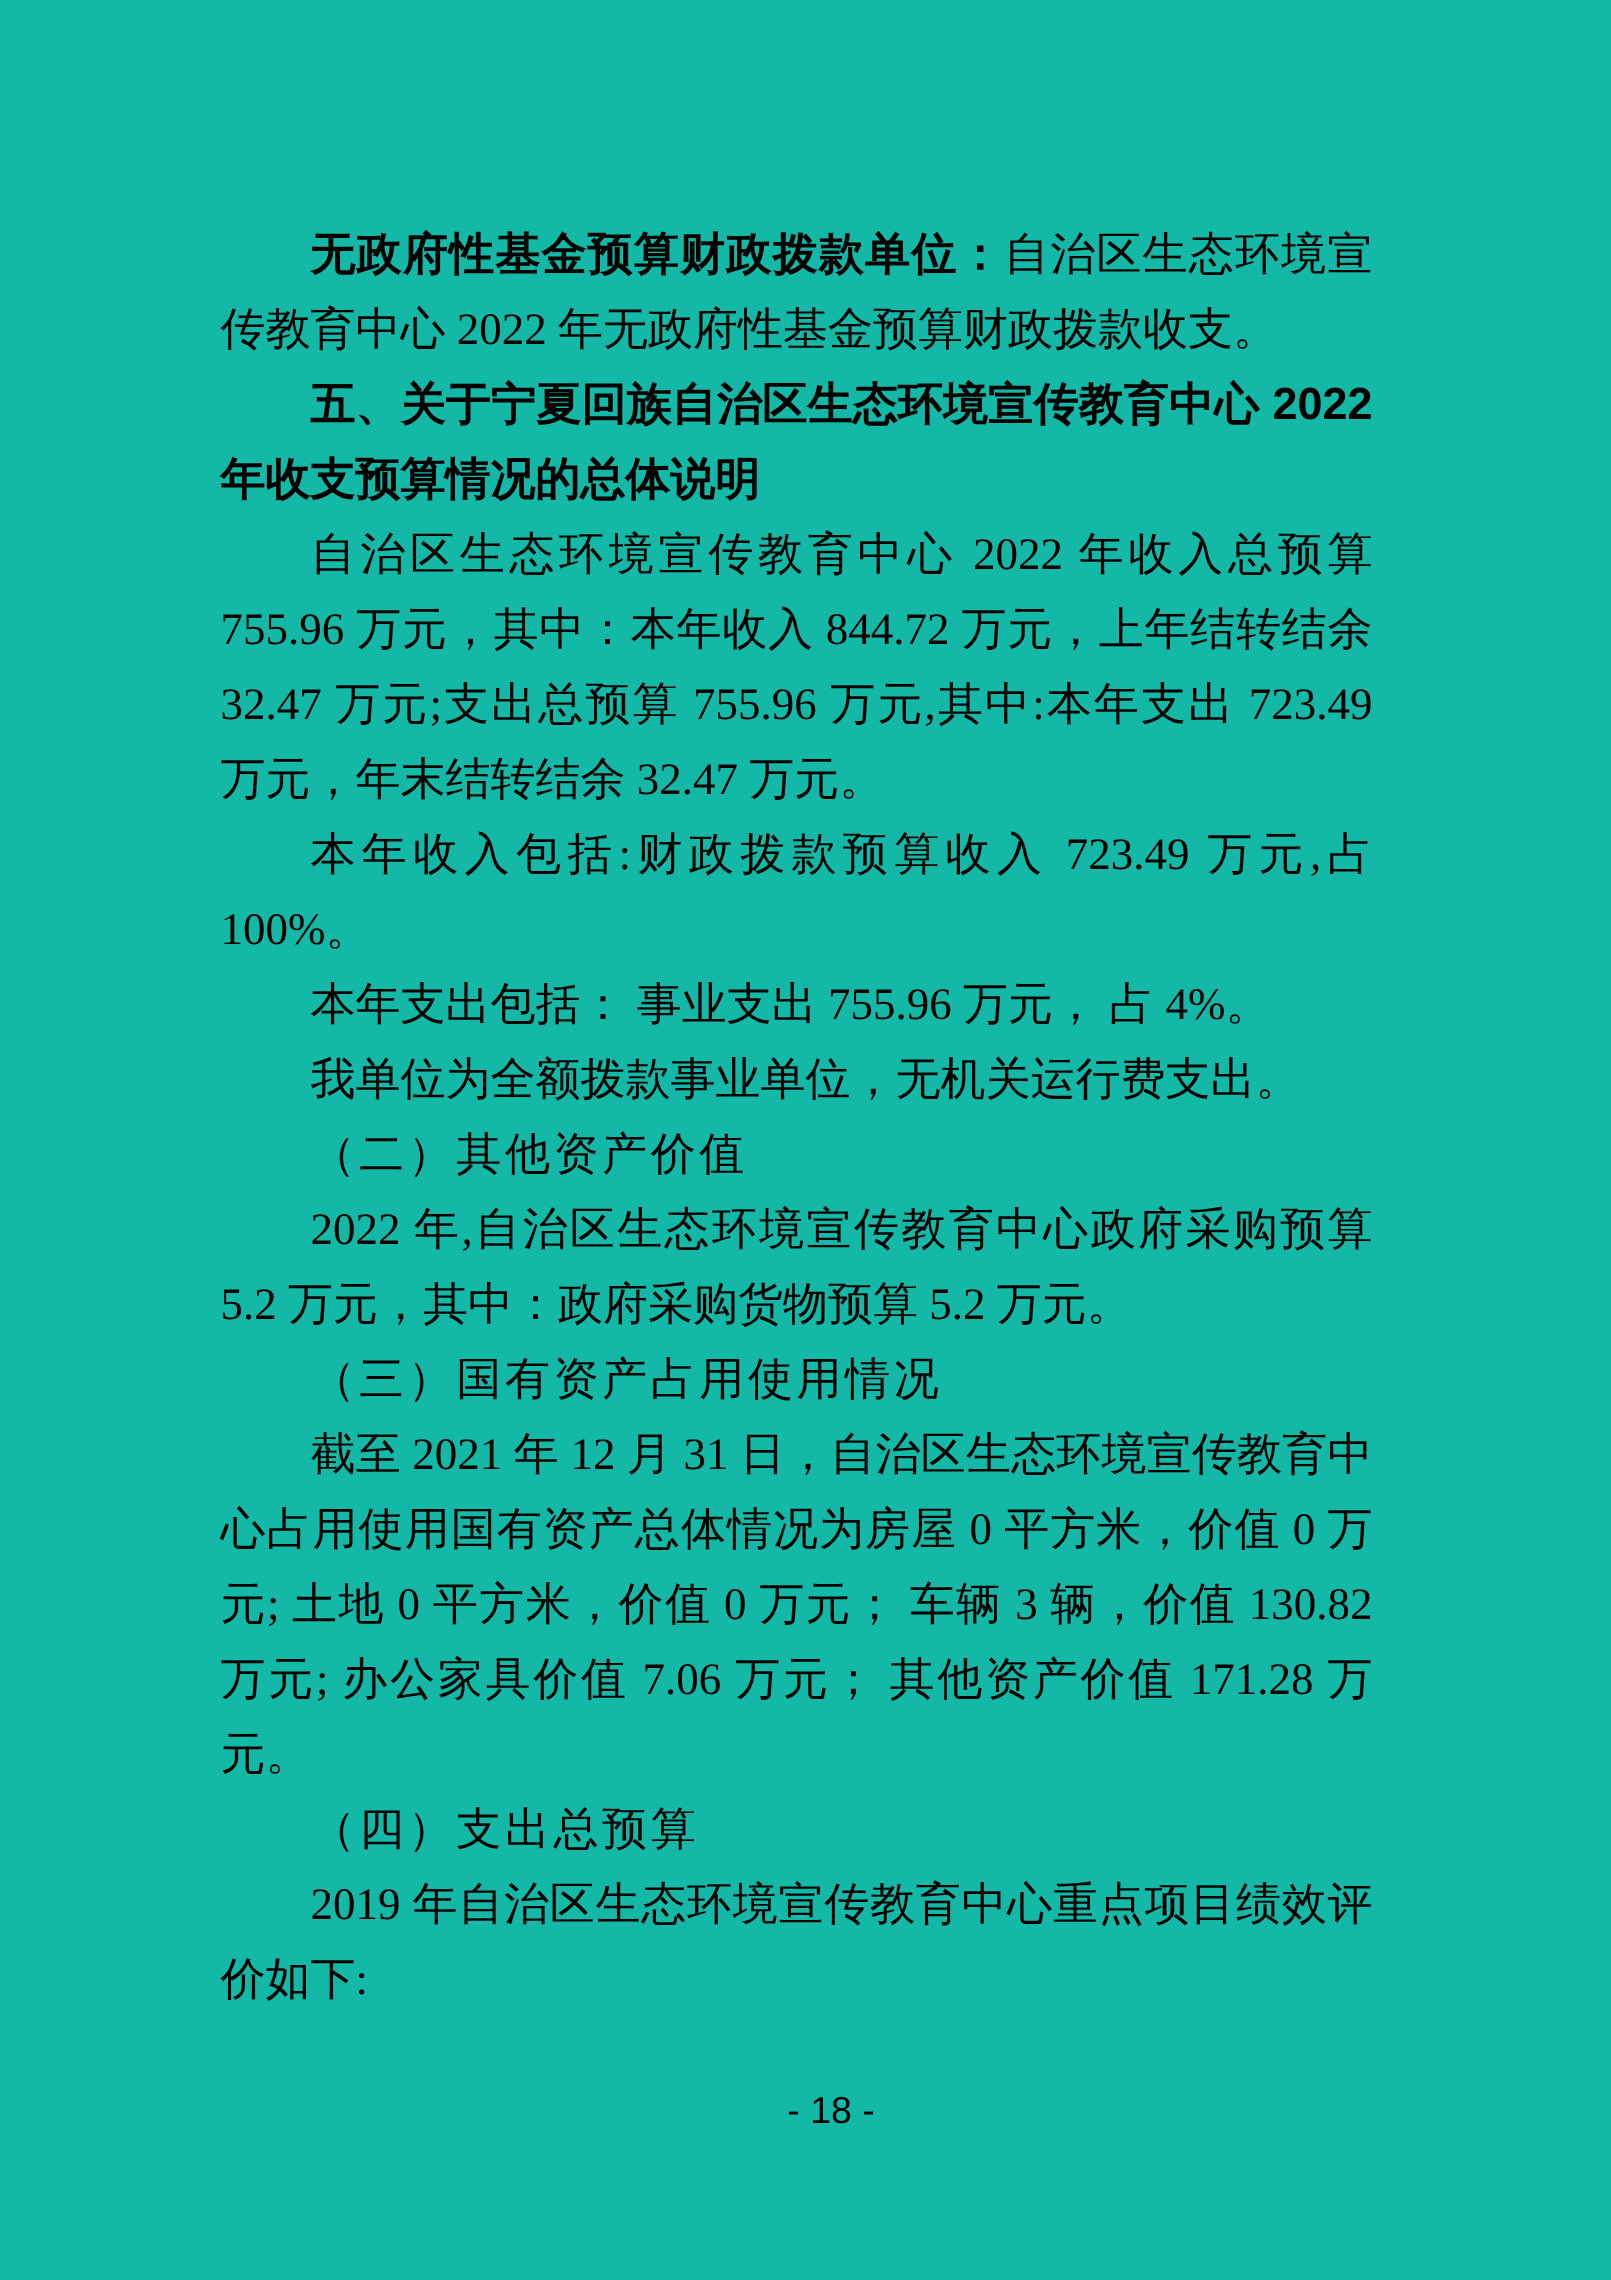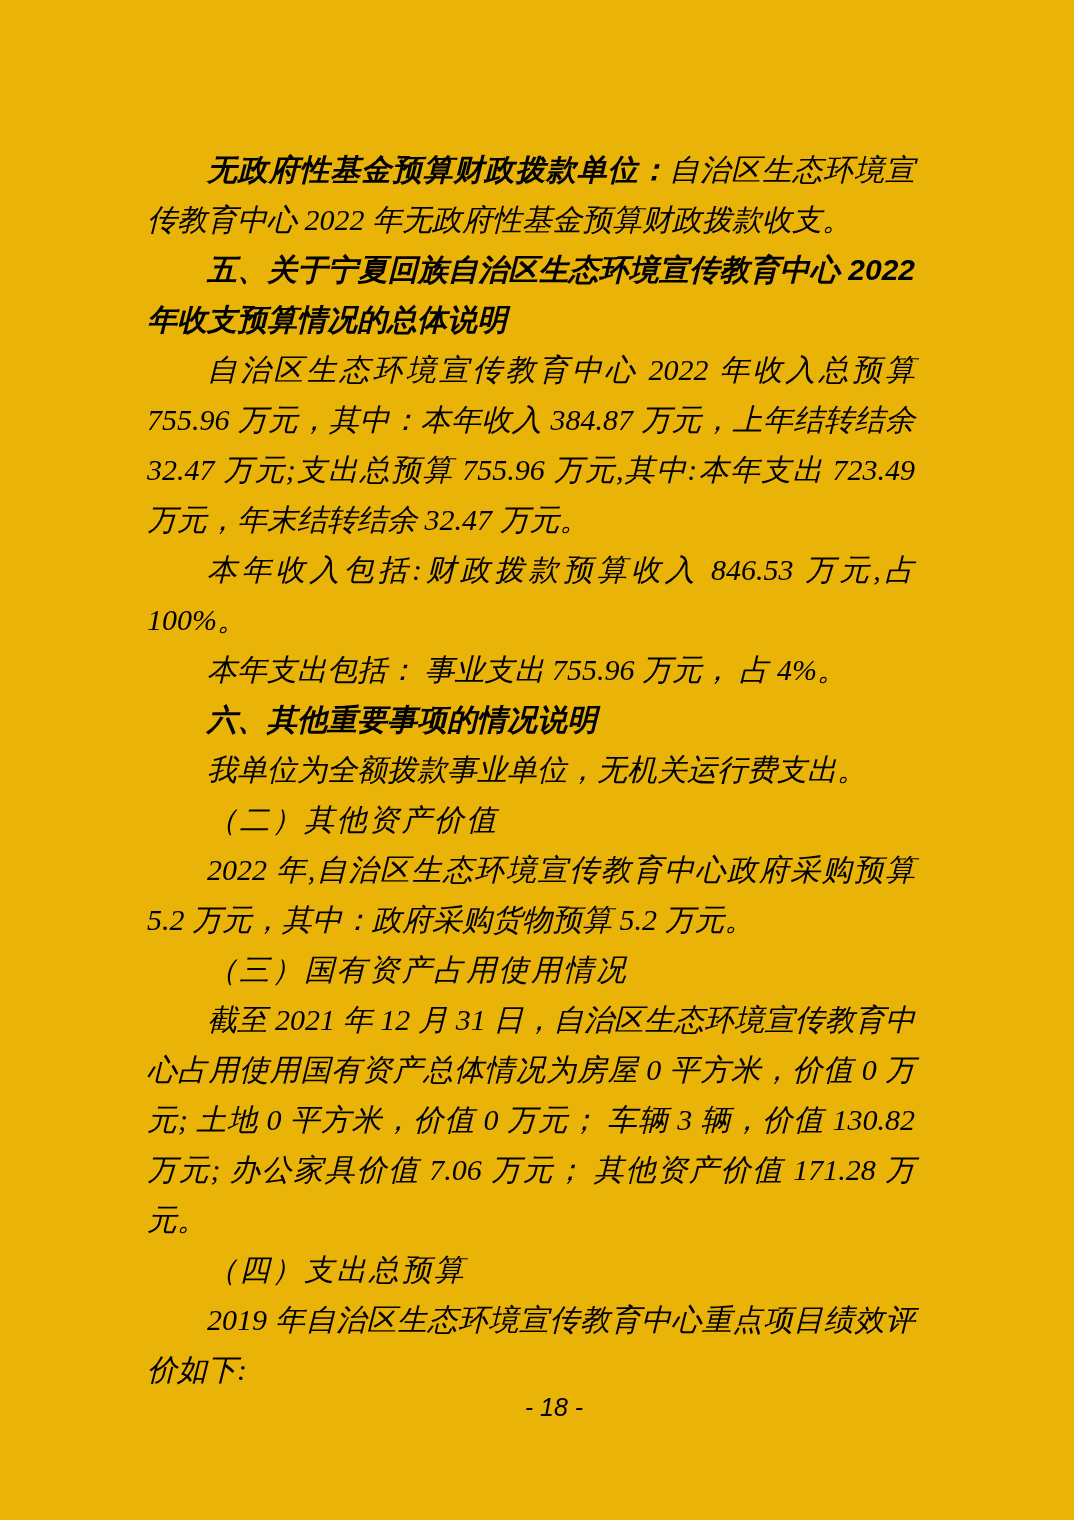--- a/index.html
+++ b/index.html
@@ -4,24 +4,23 @@
 <style>
   html, body {
     margin: 0;
     padding: 0;
     background: #ffffff;
   }
   .page {
     position: relative;
     width: 1074px;
     height: 1520px;
-    background: #eab308;
+    background: #14b8a6;
     overflow: hidden;
     color: #000000;
-    font-style: italic;
   }
   .content {
     position: absolute;
     left: 147px;
     top: 145px;
     width: 768px;
     font-family: "Liberation Serif", serif;
     font-size: 30px;
     line-height: 50px;
     text-align: justify;
@@ -56,27 +55,26 @@
 </head>
 <body>
 
 <div class="page">
   <div class="content">
 
     <p><span class="bold-label">无政府性基金预算财政拨款单位：</span><span>自治区生态环境宣传教育中心 2022 年无政府性基金预算财政拨款收支。</span></p>
 
     <p class="heading">五、关于宁夏回族自治区生态环境宣传教育中心 2022 年收支预算情况的总体说明</p>
 
-    <p>自治区生态环境宣传教育中心 2022 年收入总预算 755.96 万元，其中：本年收入 384.87 万元，上年结转结余 32.47 万元;支出总预算 755.96 万元,其中:本年支出 723.49 万元，年末结转结余 32.47 万元。</p>
+    <p>自治区生态环境宣传教育中心 2022 年收入总预算 755.96 万元，其中：本年收入 844.72 万元，上年结转结余 32.47 万元;支出总预算 755.96 万元,其中:本年支出 723.49 万元，年末结转结余 32.47 万元。</p>
 
-    <p>本年收入包括:财政拨款预算收入 846.53 万元,占 100%。</p>
+    <p>本年收入包括:财政拨款预算收入 723.49 万元,占 100%。</p>
 
     <p>本年支出包括： 事业支出 755.96 万元， 占 4%。</p>
 
-    <p class="heading">六、其他重要事项的情况说明</p>
 
 
     <p>我单位为全额拨款事业单位，无机关运行费支出。</p>
 
     <p class="subheading">（二）其他资产价值</p>
 
     <p>2022 年,自治区生态环境宣传教育中心政府采购预算 5.2 万元，其中：政府采购货物预算 5.2 万元。</p>
 
     <p class="subheading">（三）国有资产占用使用情况</p>
 

